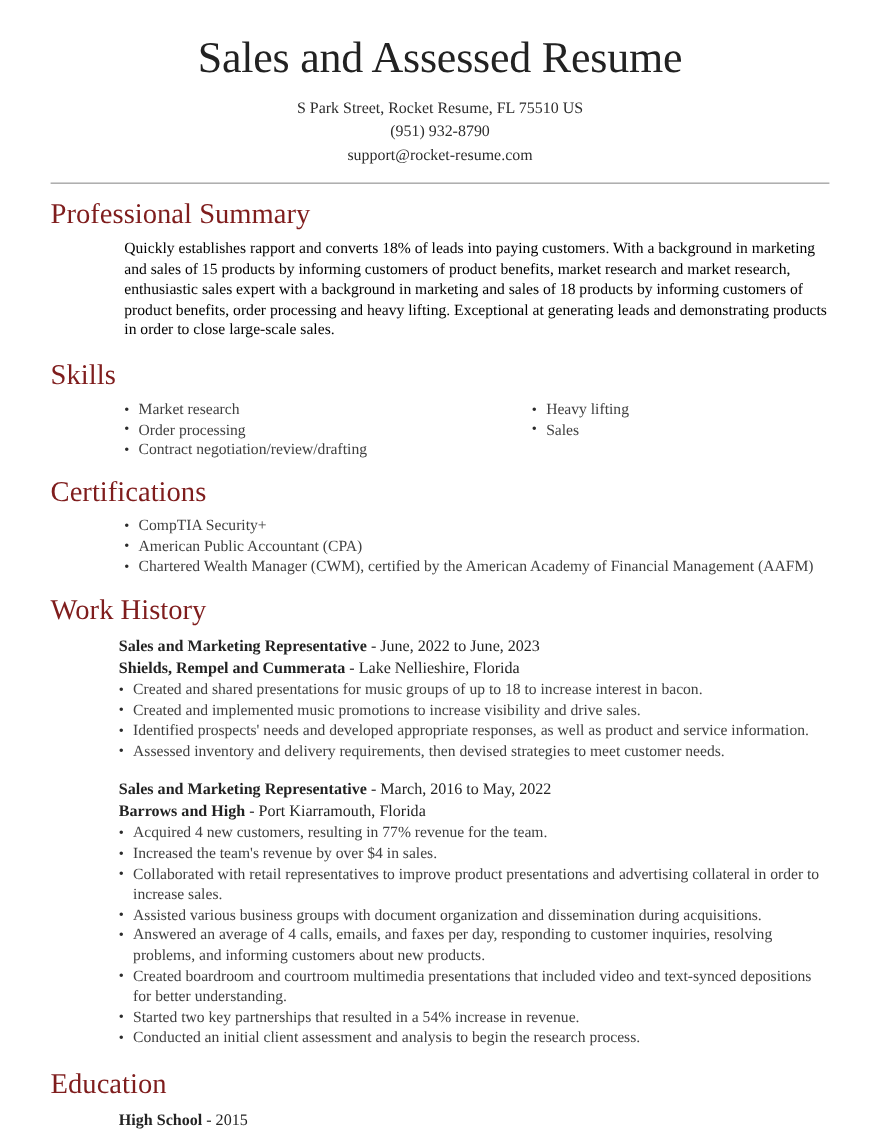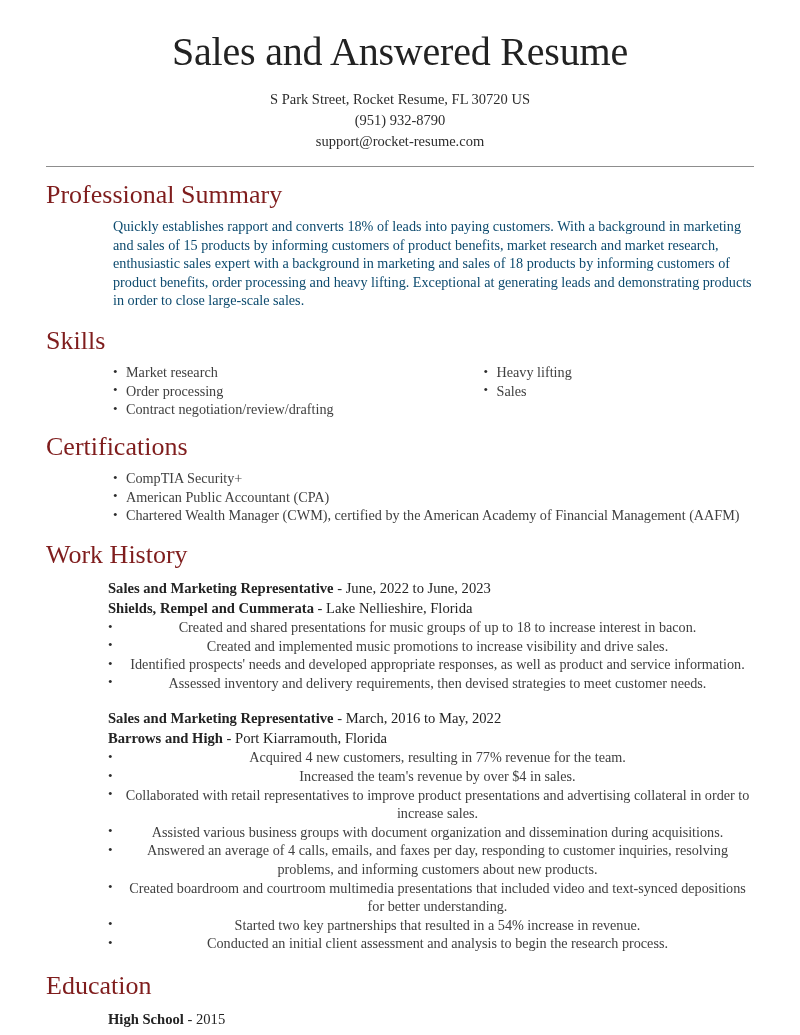--- a/index.html
+++ b/index.html
@@ -63,21 +63,21 @@
   }
   .section-body {
     padding-left: 67px;
   }
 
   .summary-text {
     font-size: 14.2px;
     line-height: 18.6px;
     margin: 0;
     text-align: left;
-    color: #0c4a6e;
+    color: #000000;
     max-width: 641px;
   }
 
   
   ul.bullets {
     list-style: none;
     margin: 0;
     padding: 0;
   }
   ul.bullets > li {
@@ -127,21 +127,20 @@
     line-height: 19.5px;
     color: #232323;
   }
   .job-line .strong {
     font-weight: bold;
     text-align: right;
   }
   .job-bullets {
     margin-top: 7px;
     padding-left: 5px;
-    text-align: center;
   }
 
   
   .edu-entry {
     padding-left: 62px;
     font-size: 14.6px;
     line-height: 19.5px;
     color: #232323;
   }
   .edu-entry .strong {
@@ -155,22 +154,22 @@
   .sec-education { margin-top: 17px; }
   .sec-work .section-heading { margin-bottom: 9px; }
   .sec-education .section-heading { margin-bottom: 9px; }
 </style>
 </head>
 <body>
 
 <div class="page">
 
   <div class="resume-header">
-    <h1 class="resume-title">Sales and Answered Resume</h1>
-    <div class="contact-line">S Park Street, Rocket Resume, FL 30720 US</div>
+    <h1 class="resume-title">Sales and Assessed Resume</h1>
+    <div class="contact-line">S Park Street, Rocket Resume, FL 75510 US</div>
     <div class="contact-line">(951) 932-8790</div>
     <div class="contact-line">support@rocket-resume.com</div>
   </div>
 
   <hr class="divider">
 
   <div class="section sec-summary">
     <h2 class="section-heading">Professional Summary</h2>
     <div class="section-body">
       <p class="summary-text">Quickly establishes rapport and converts 18% of leads into paying customers. With a background in marketing and sales of 15 products by informing customers of product benefits, market research and market research, enthusiastic sales expert with a background in marketing and sales of 18 products by informing customers of product benefits, order processing and heavy lifting. Exceptional at generating leads and demonstrating products in order to close large-scale sales.</p>

